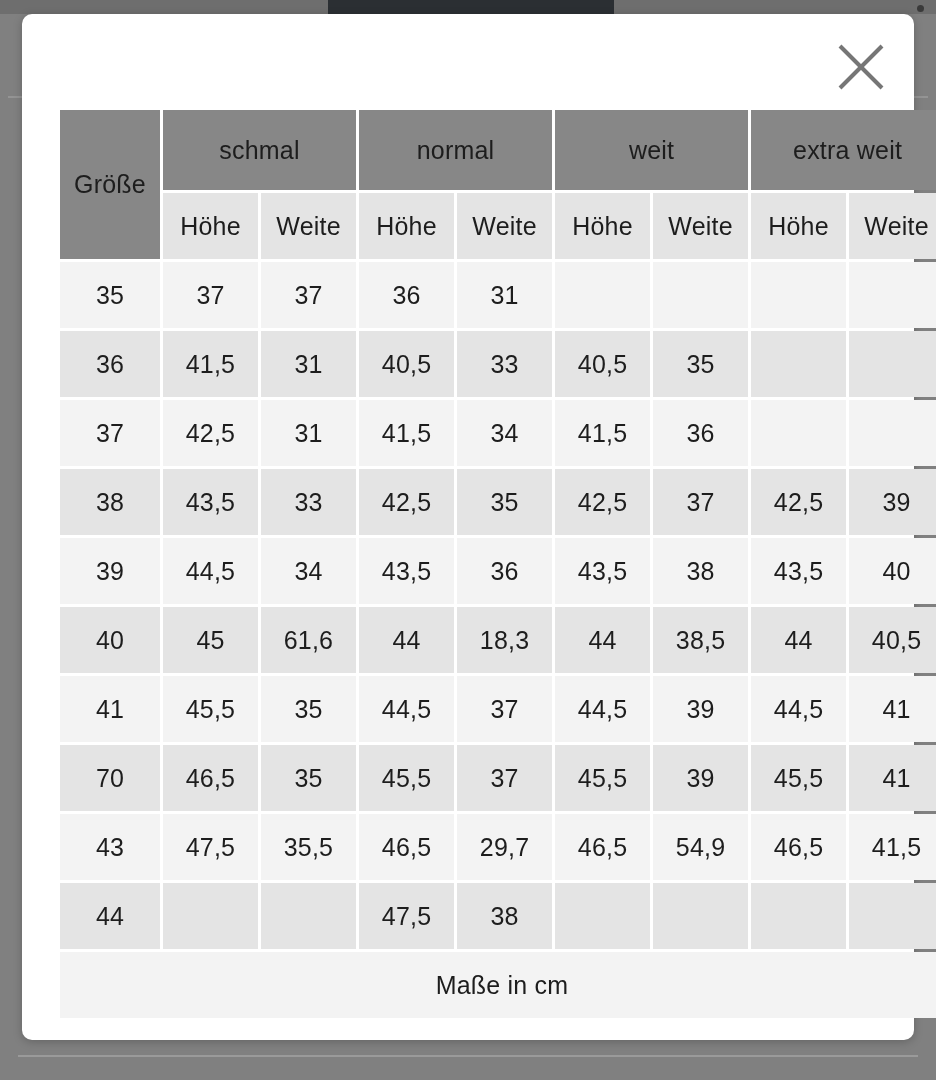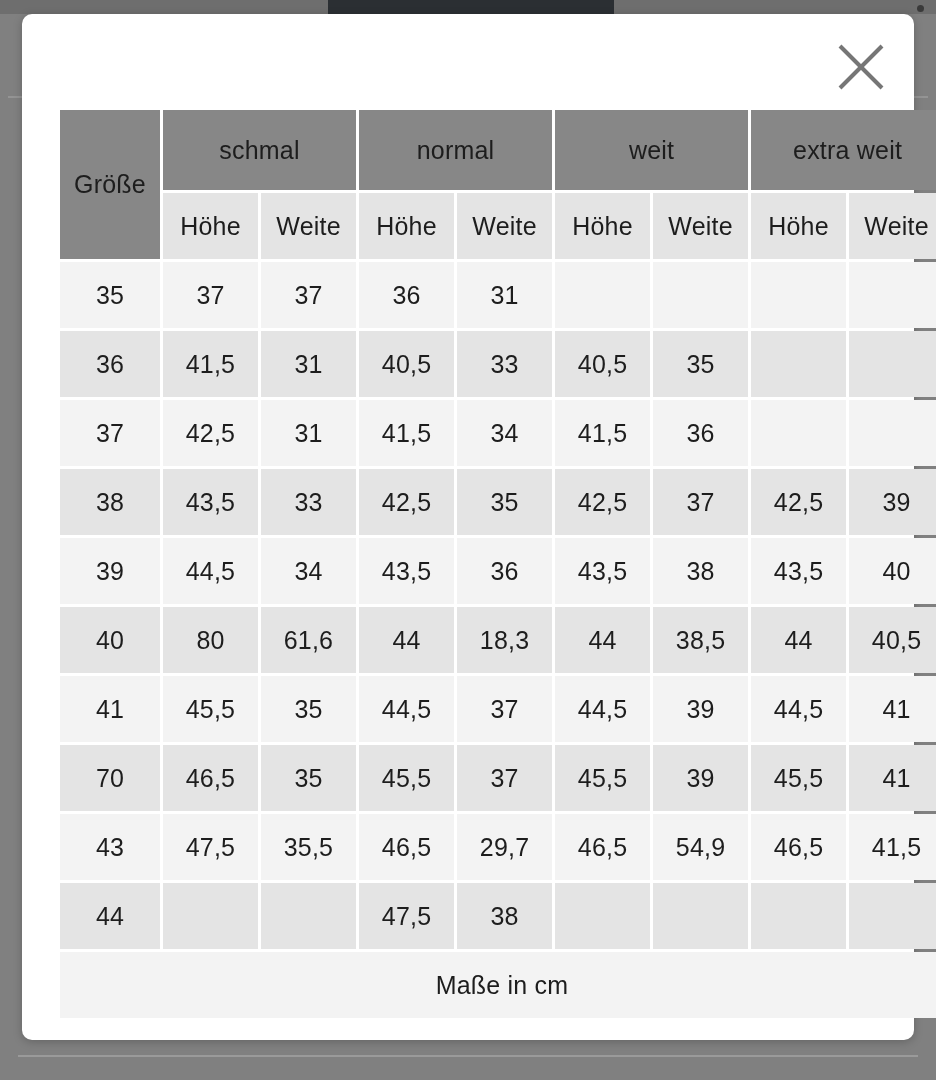--- a/index.html
+++ b/index.html
@@ -268,21 +268,21 @@
             <td class="cell">34</td>
             <td class="cell">43,5</td>
             <td class="cell">36</td>
             <td class="cell">43,5</td>
             <td class="cell">38</td>
             <td class="cell">43,5</td>
             <td class="cell">40</td>
           </tr>
           <tr class="row row-dark">
             <td class="cell">40</td>
-            <td class="cell">80</td>
+            <td class="cell">45</td>
             <td class="cell">61,6</td>
             <td class="cell">44</td>
             <td class="cell">18,3</td>
             <td class="cell">44</td>
             <td class="cell">38,5</td>
             <td class="cell">44</td>
             <td class="cell">40,5</td>
           </tr>
           <tr class="row row-light">
             <td class="cell">41</td>

